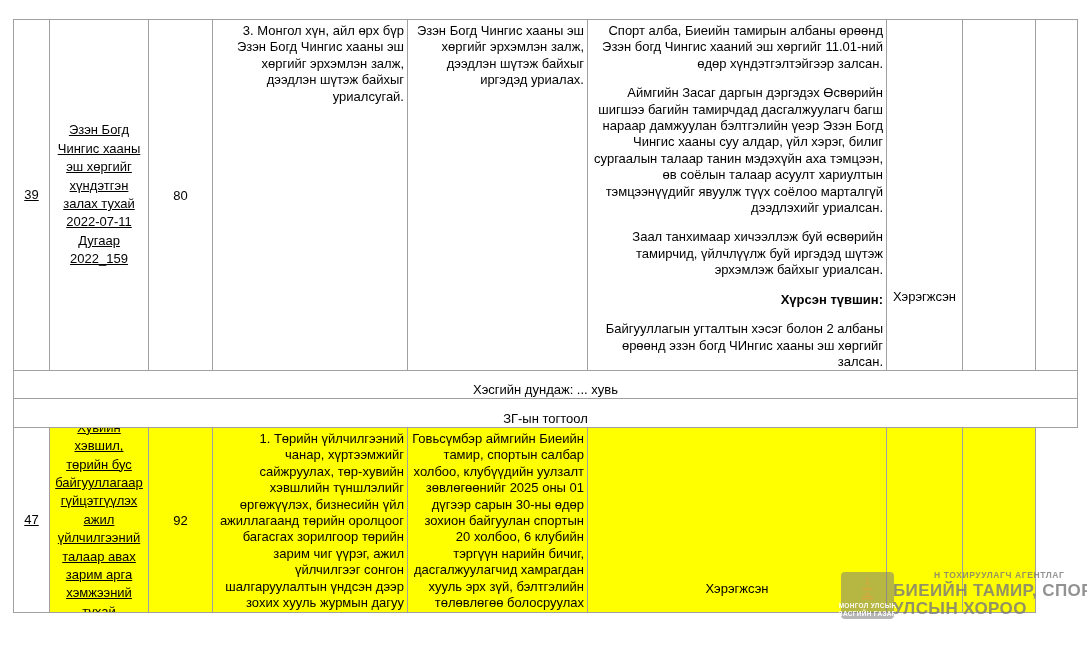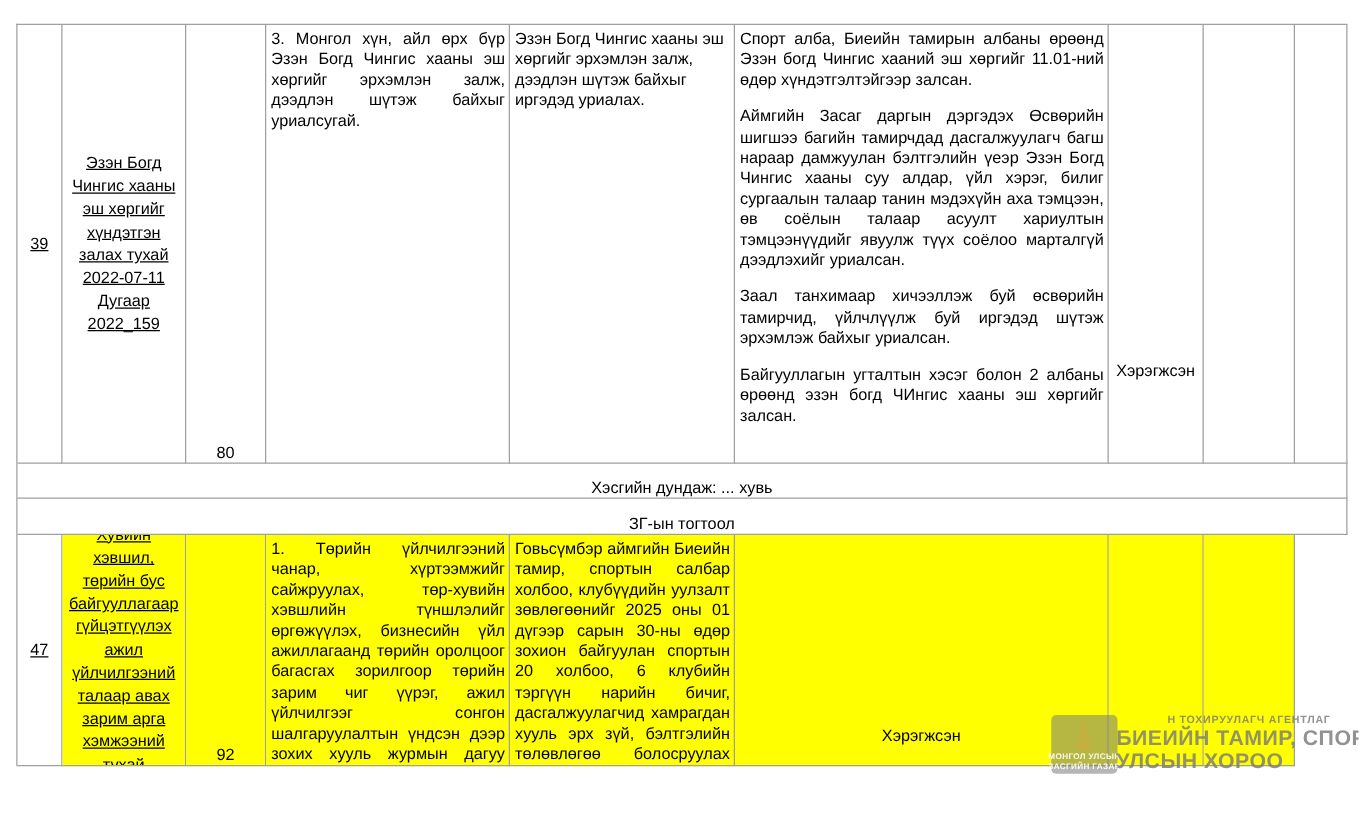--- a/index.html
+++ b/index.html
@@ -24,28 +24,28 @@
   .c{
     border-right:1px solid var(--bc);
     border-bottom:1px solid var(--bc);
     overflow:hidden;
     font-size:13px;
     line-height:16.4px;
   }
   .y{background:var(--hl);}
   .txt{padding:3px 3px 16px 4px;}
   .just{text-align:justify;}
-  .txt p{margin:0 0 13px 0;}
+  .txt p{margin:0 0 13px 0;text-align:right;}
   .bold{font-weight:bold;}
   .center-cell{
     display:flex;flex-direction:column;align-items:center;justify-content:center;
     text-align:center;line-height:18.4px;padding:2px;text-decoration:underline;
   }
   .title-cell span{display:block;}
-  .score-cell{display:flex;justify-content:center;align-items:flex-end;padding-top:3px;}
+  .score-cell{display:flex;justify-content:center;align-items:center;padding-top:3px;}
   .status-cell{display:flex;justify-content:center;align-items:center;}
   .status-39{padding-top:205px;}
   .status-47{padding-top:138px;}
   .span-all{
     grid-column:1 / -1;
     display:flex;align-items:flex-end;justify-content:center;
     text-align:center;
   }
 
   
@@ -101,20 +101,21 @@
     <div class="c txt just">
       <p>3. Монгол хүн, айл өрх бүр Эзэн Богд Чингис хааны эш хөргийг эрхэмлэн залж, дээдлэн шүтэж байхыг уриалсугай.</p>
     </div>
     <div class="c txt">
       <p>Эзэн Богд Чингис хааны эш хөргийг эрхэмлэн залж, дээдлэн шүтэж байхыг иргэдэд уриалах.</p>
     </div>
     <div class="c txt just">
       <p>Спорт алба, Биеийн тамирын албаны өрөөнд Эзэн богд Чингис хааний эш хөргийг 11.01-ний өдөр хүндэтгэлтэйгээр залсан.</p>
       <p>Аймгийн Засаг даргын дэргэдэх Өсвөрийн шигшээ багийн тамирчдад дасгалжуулагч багш нараар дамжуулан бэлтгэлийн үеэр Эзэн Богд Чингис хааны суу алдар, үйл хэрэг, билиг сургаалын талаар танин мэдэхүйн аха тэмцээн, өв соёлын талаар асуулт хариултын тэмцээнүүдийг явуулж түүх соёлоо марталгүй дээдлэхийг уриалсан.</p>
       <p>Заал танхимаар хичээллэж буй өсвөрийн тамирчид, үйлчлүүлж буй иргэдэд шүтэж эрхэмлэж байхыг уриалсан.</p>
+      <p class="bold">Хүрсэн түвшин:</p>
       <p>Байгууллагын угталтын хэсэг болон 2 албаны өрөөнд эзэн богд ЧИнгис хааны эш хөргийг залсан.</p>
     </div>
     <div class="c status-cell status-39">
       <span>Хэрэгжсэн</span>
     </div>
     <div class="c"></div>
     <div class="c"></div>
 
     <div class="c span-all">
       <span>Хэсгийн дундаж: ... хувь</span>

